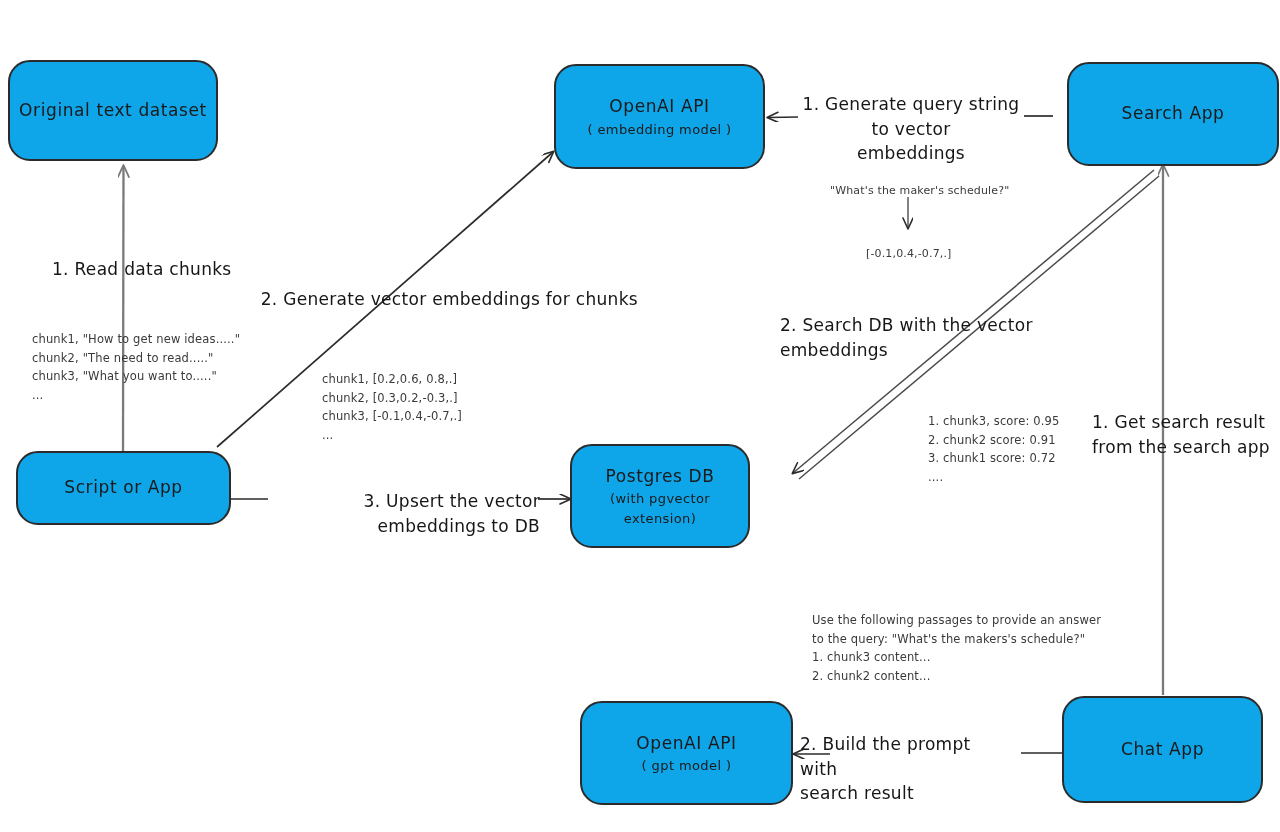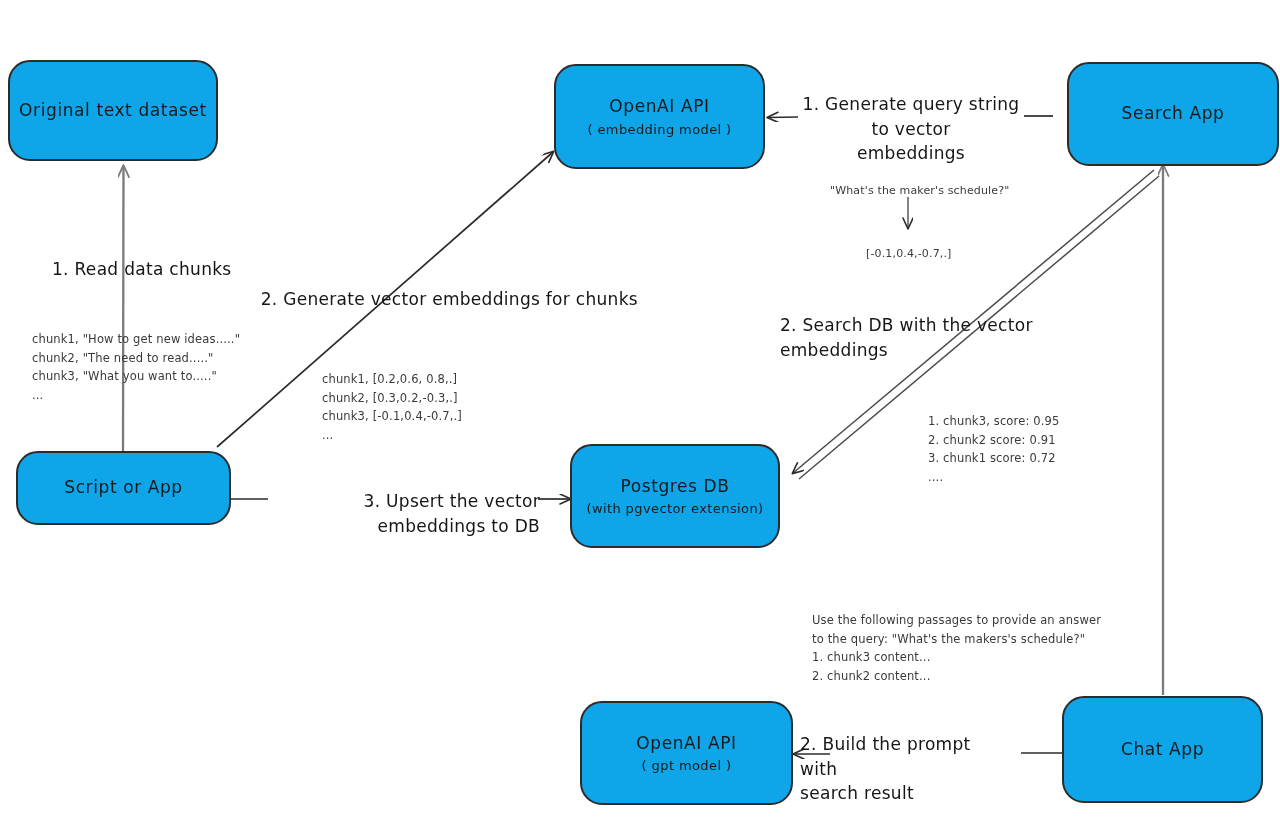--- a/index.html
+++ b/index.html
@@ -125,21 +125,21 @@
 
   <div class="node" style="left:16px; top:451px; width:215px; height:74px;">
     <div class="line1">Script or App</div>
   </div>
 
   <div class="node" style="left:554px; top:64px; width:211px; height:105px;">
     <div class="line1">OpenAI API</div>
     <div class="line2">( embedding model )</div>
   </div>
 
-  <div class="node" style="left:570px; top:444px; width:210px; height:104px;text-align:center;">
+  <div class="node" style="left:570px; top:444px; width:180px; height:104px;text-align:center;">
     <div class="line1">Postgres DB</div>
     <div class="line2">(with pgvector extension)</div>
   </div>
 
   <div class="node" style="left:1053px; top:62px; width:212px; height:104px;margin-left:14px;">
     <div class="line1">Search App</div>
   </div>
 
   <div class="node" style="left:1062px; top:696px; width:201px; height:107px;">
     <div class="line1">Chat App</div>
@@ -154,20 +154,22 @@
 
   <div class="edge-label" style="left:238px; top:287px; width:400px; text-align:right;">2. Generate vector embeddings for chunks</div>
 
   <div class="edge-label" style="left:268px; top:489px; width:272px; text-align:right;">3. Upsert the vector embeddings  to DB</div>
 
   <div class="edge-label" style="left:795px; top:92px; width:232px; text-align:center;">1. Generate query string to vector
 embeddings</div>
 
   <div class="edge-label" style="left:780px; top:313px; width:300px; text-align:left;">2. Search DB with the vector embeddings</div>
 
+  <div class="edge-label" style="left:1092px; top:410px; width:185px; text-align:left;">1. Get search result
+from the search app</div>
 
   <div class="edge-label" style="left:800px; top:732px; width:190px; text-align:left;">2. Build the prompt with
 search result</div>
 
   <div class="note" style="left:32px; top:330px; width:260px;">chunk1, "How to get new ideas....."
 chunk2, "The need to read....."
 chunk3, "What you want to....."
 ...</div>
 
   <div class="note" style="left:322px; top:370px; width:240px;">chunk1, [0.2,0.6, 0.8,.]

